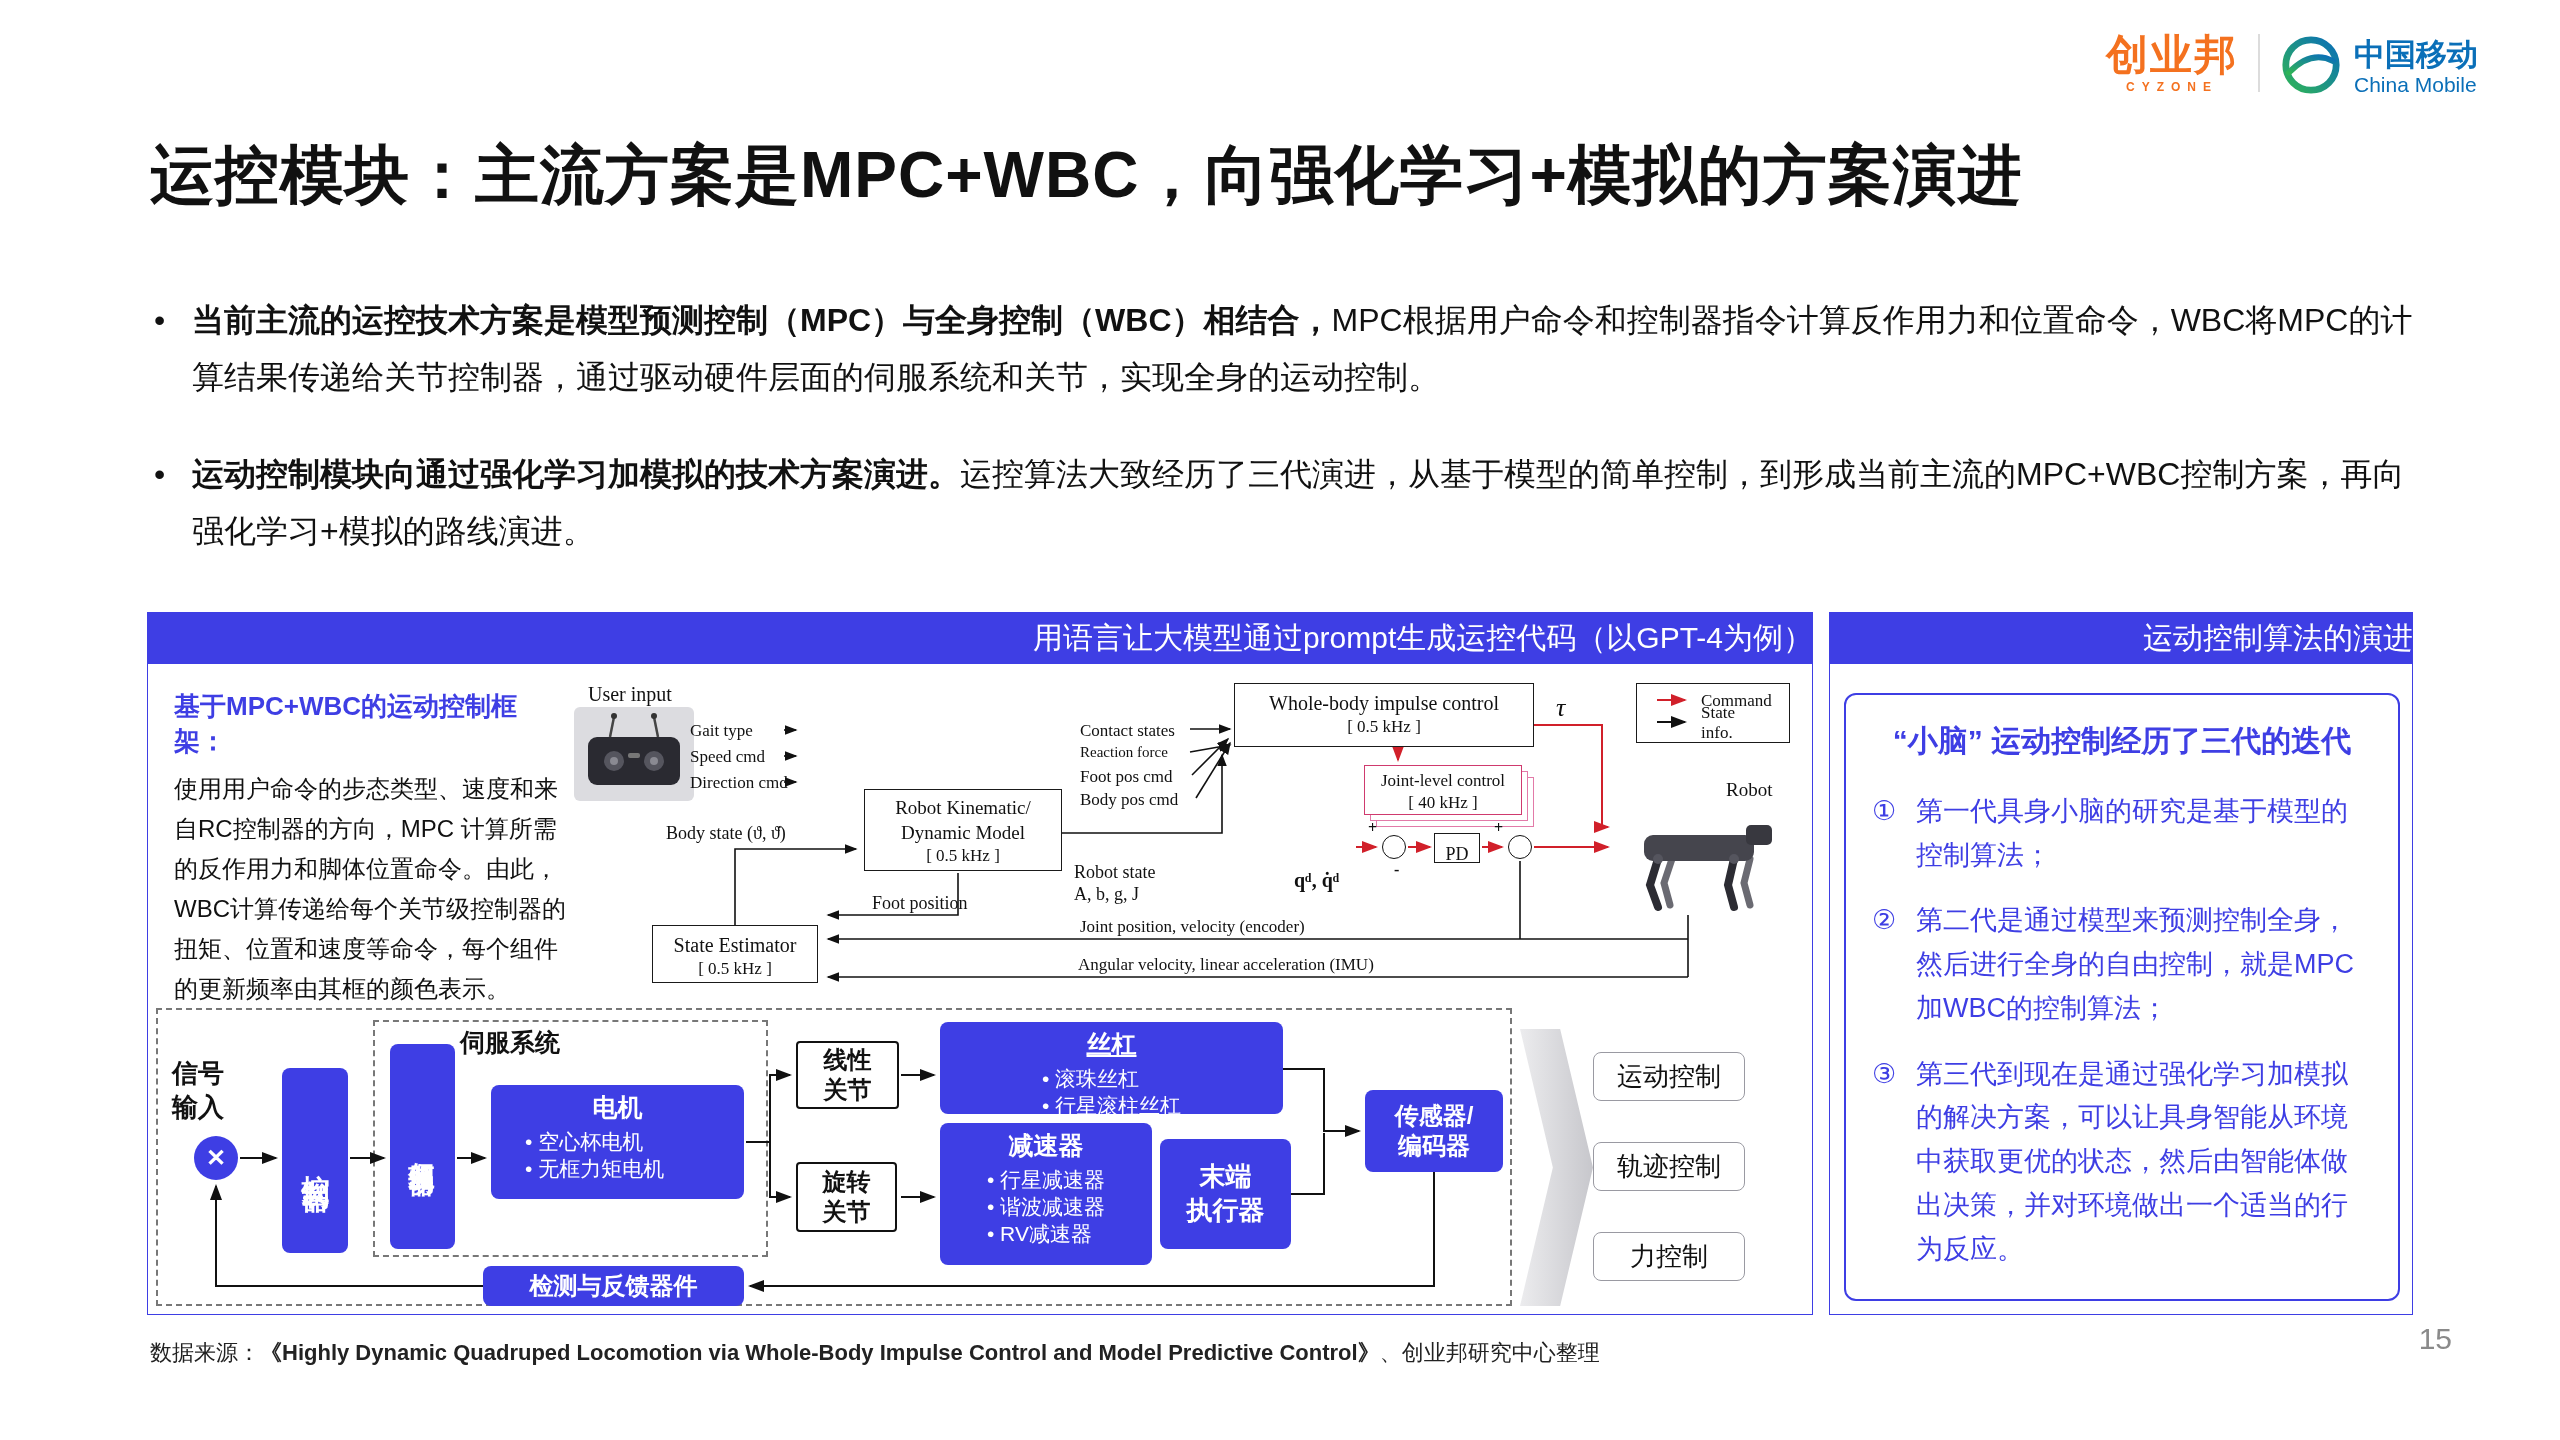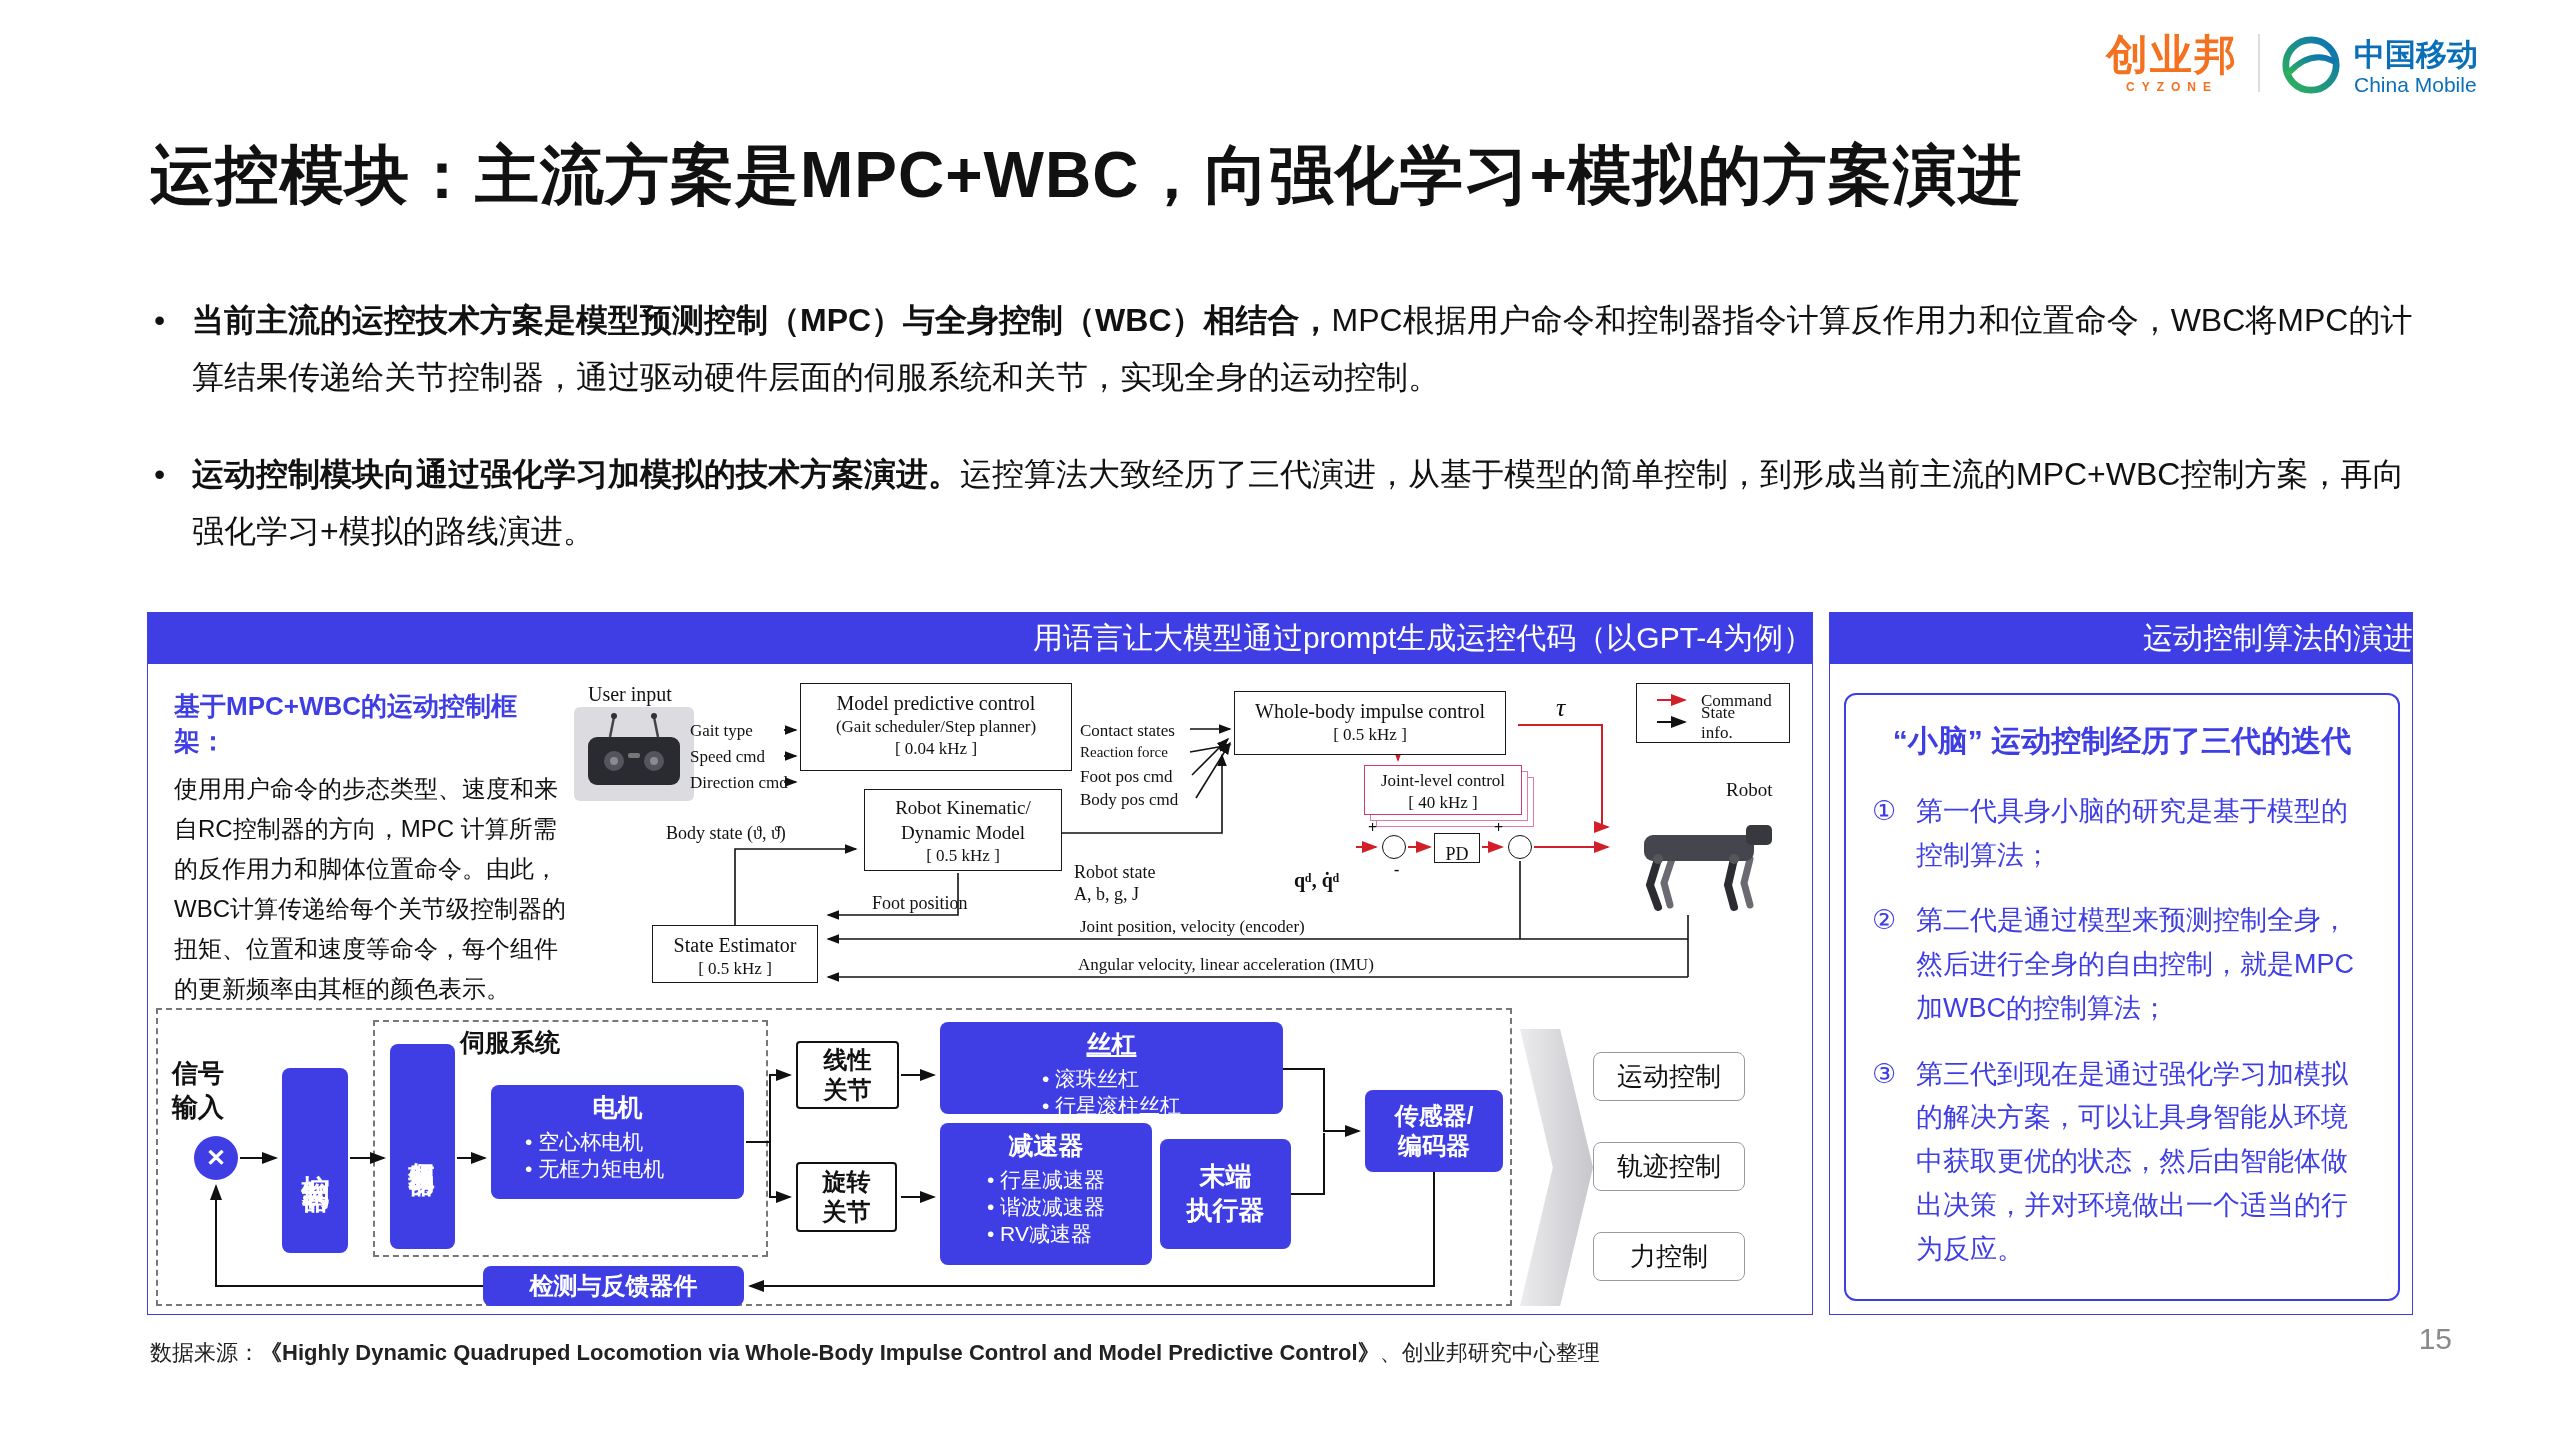--- a/index.html
+++ b/index.html
@@ -177,32 +177,27 @@
           <circle cx="40" cy="54" r="4" fill="#8a8a92"></circle>
             <circle cx="80" cy="54" r="4" fill="#8a8a92"></circle>
           <rect x="54" y="46" width="12" height="5" rx="2" fill="#777"></rect>
         </svg>
       </span>
 
       <div class="m-lab" style="left:132px;top:44px;font-size:17px">Gait type</div>
       <div class="m-lab" style="left:132px;top:70px;font-size:17px">Speed cmd</div>
       <div class="m-lab" style="left:132px;top:96px;font-size:17px">Direction cmd</div>
 
-      <div class="m-box" style="left:242px;top:6px;width:272px;height:88px">
-        <div class="m-l1">Model predictive control</div>
-        <div class="m-l2">(Gait scheduler/Step planner)</div>
-        <div class="m-l3">[ 0.04 kHz ]</div>
-      </div>
 
       <div class="m-lab" style="left:522px;top:44px;font-size:17px">Contact states</div>
       <div class="m-lab" style="left:522px;top:67px;font-size:15px">Reaction force</div>
       <div class="m-lab" style="left:522px;top:90px;font-size:17px">Foot pos cmd</div>
       <div class="m-lab" style="left:522px;top:113px;font-size:17px">Body pos cmd</div>
 
-      <div class="m-box" style="left:676px;top:14px;width:272px;height:64px">
+      <div class="m-box" style="left:676px;top:6px;width:300px;height:64px">
         <div class="m-l1">Whole-body impulse control</div>
         <div class="m-l2">[ 0.5 kHz ]</div>
       </div>
 
       <div class="m-lab" style="left:998px;top:16px;font-size:26px;font-style:italic">τ</div>
 
       <div class="legendbox" style="left:1078px;top:6px;width:154px;height:60px">
         <div class="legend-row">
           <span><svg width="36" height="12">
                 <line x1="0" y1="6" x2="28" y2="6" stroke="#d1202a" stroke-width="2" marker-end="url(#ar)"></line>

